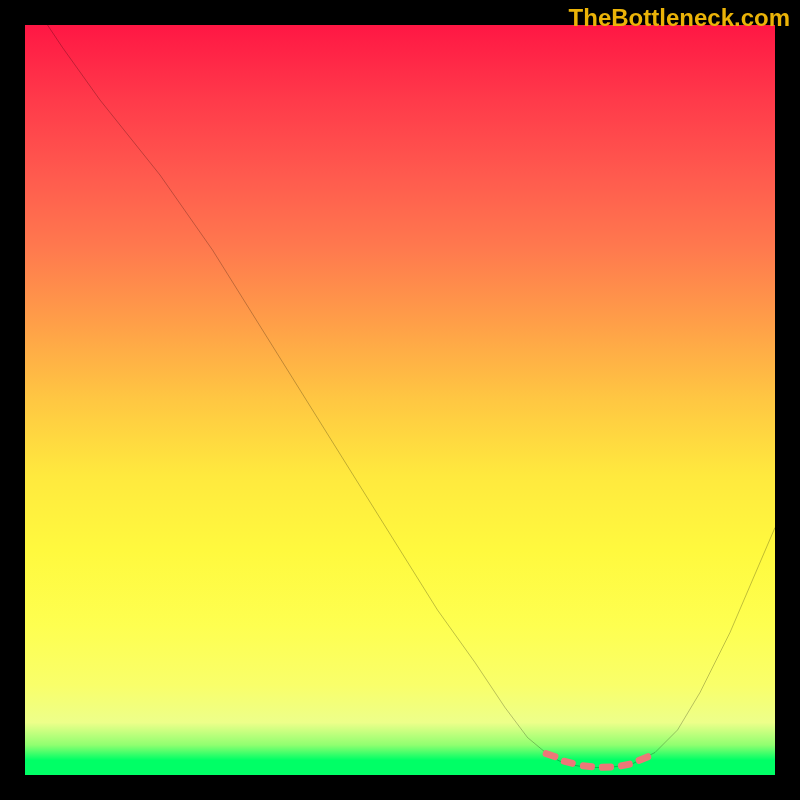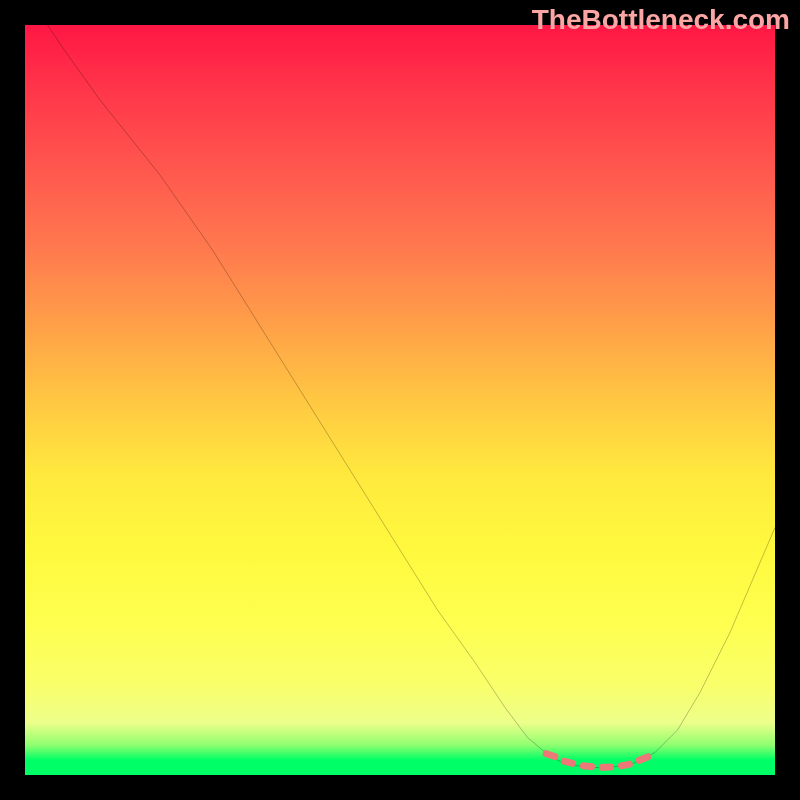--- a/index.html
+++ b/index.html
@@ -7,22 +7,22 @@
     width: 800px;
     height: 800px;
     background: #000000;
     position: relative;
     font-family: Arial, sans-serif;
   }
   .watermark {
     position: absolute;
     top: 4px;
     right: 10px;
-    color: #fca5a5;
-    font-size: 28px;
+    color: #eab308;
+    font-size: 24px;
     font-weight: bold;
     z-index: 10;
   }
   .plot-area {
     position: absolute;
     left: 25px;
     top: 25px;
     width: 750px;
     height: 750px;
     background: linear-gradient(to bottom,

